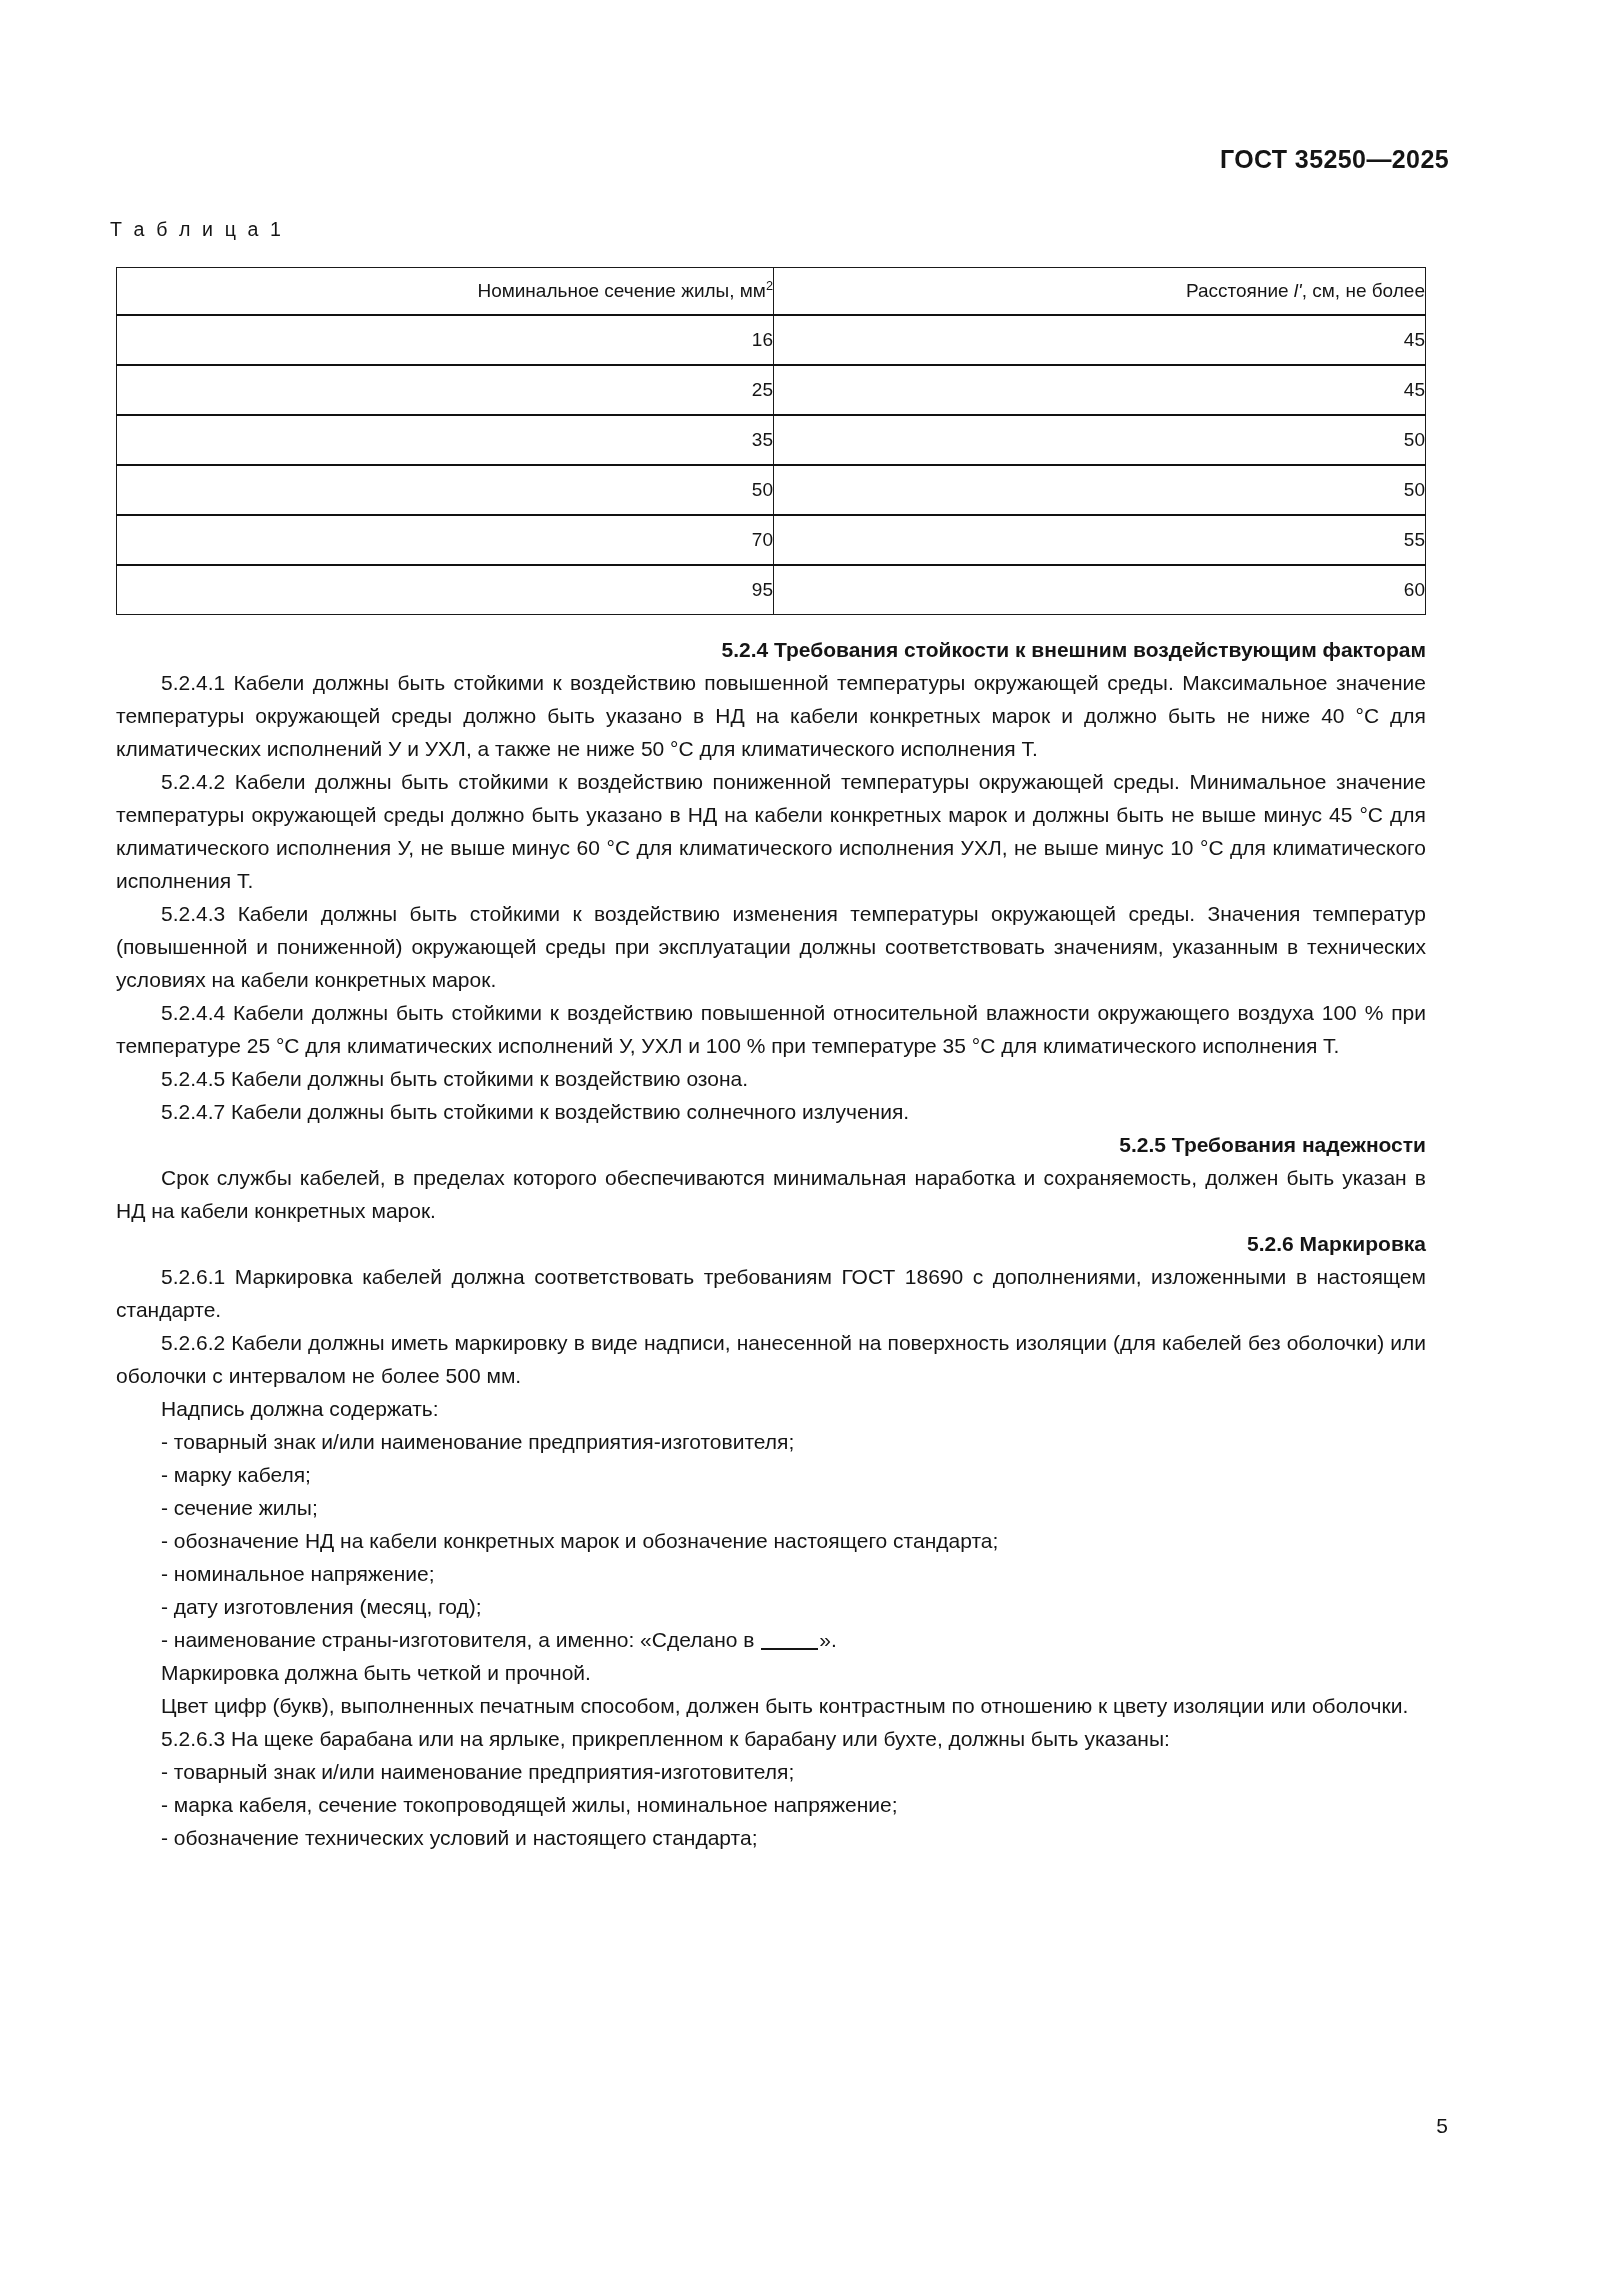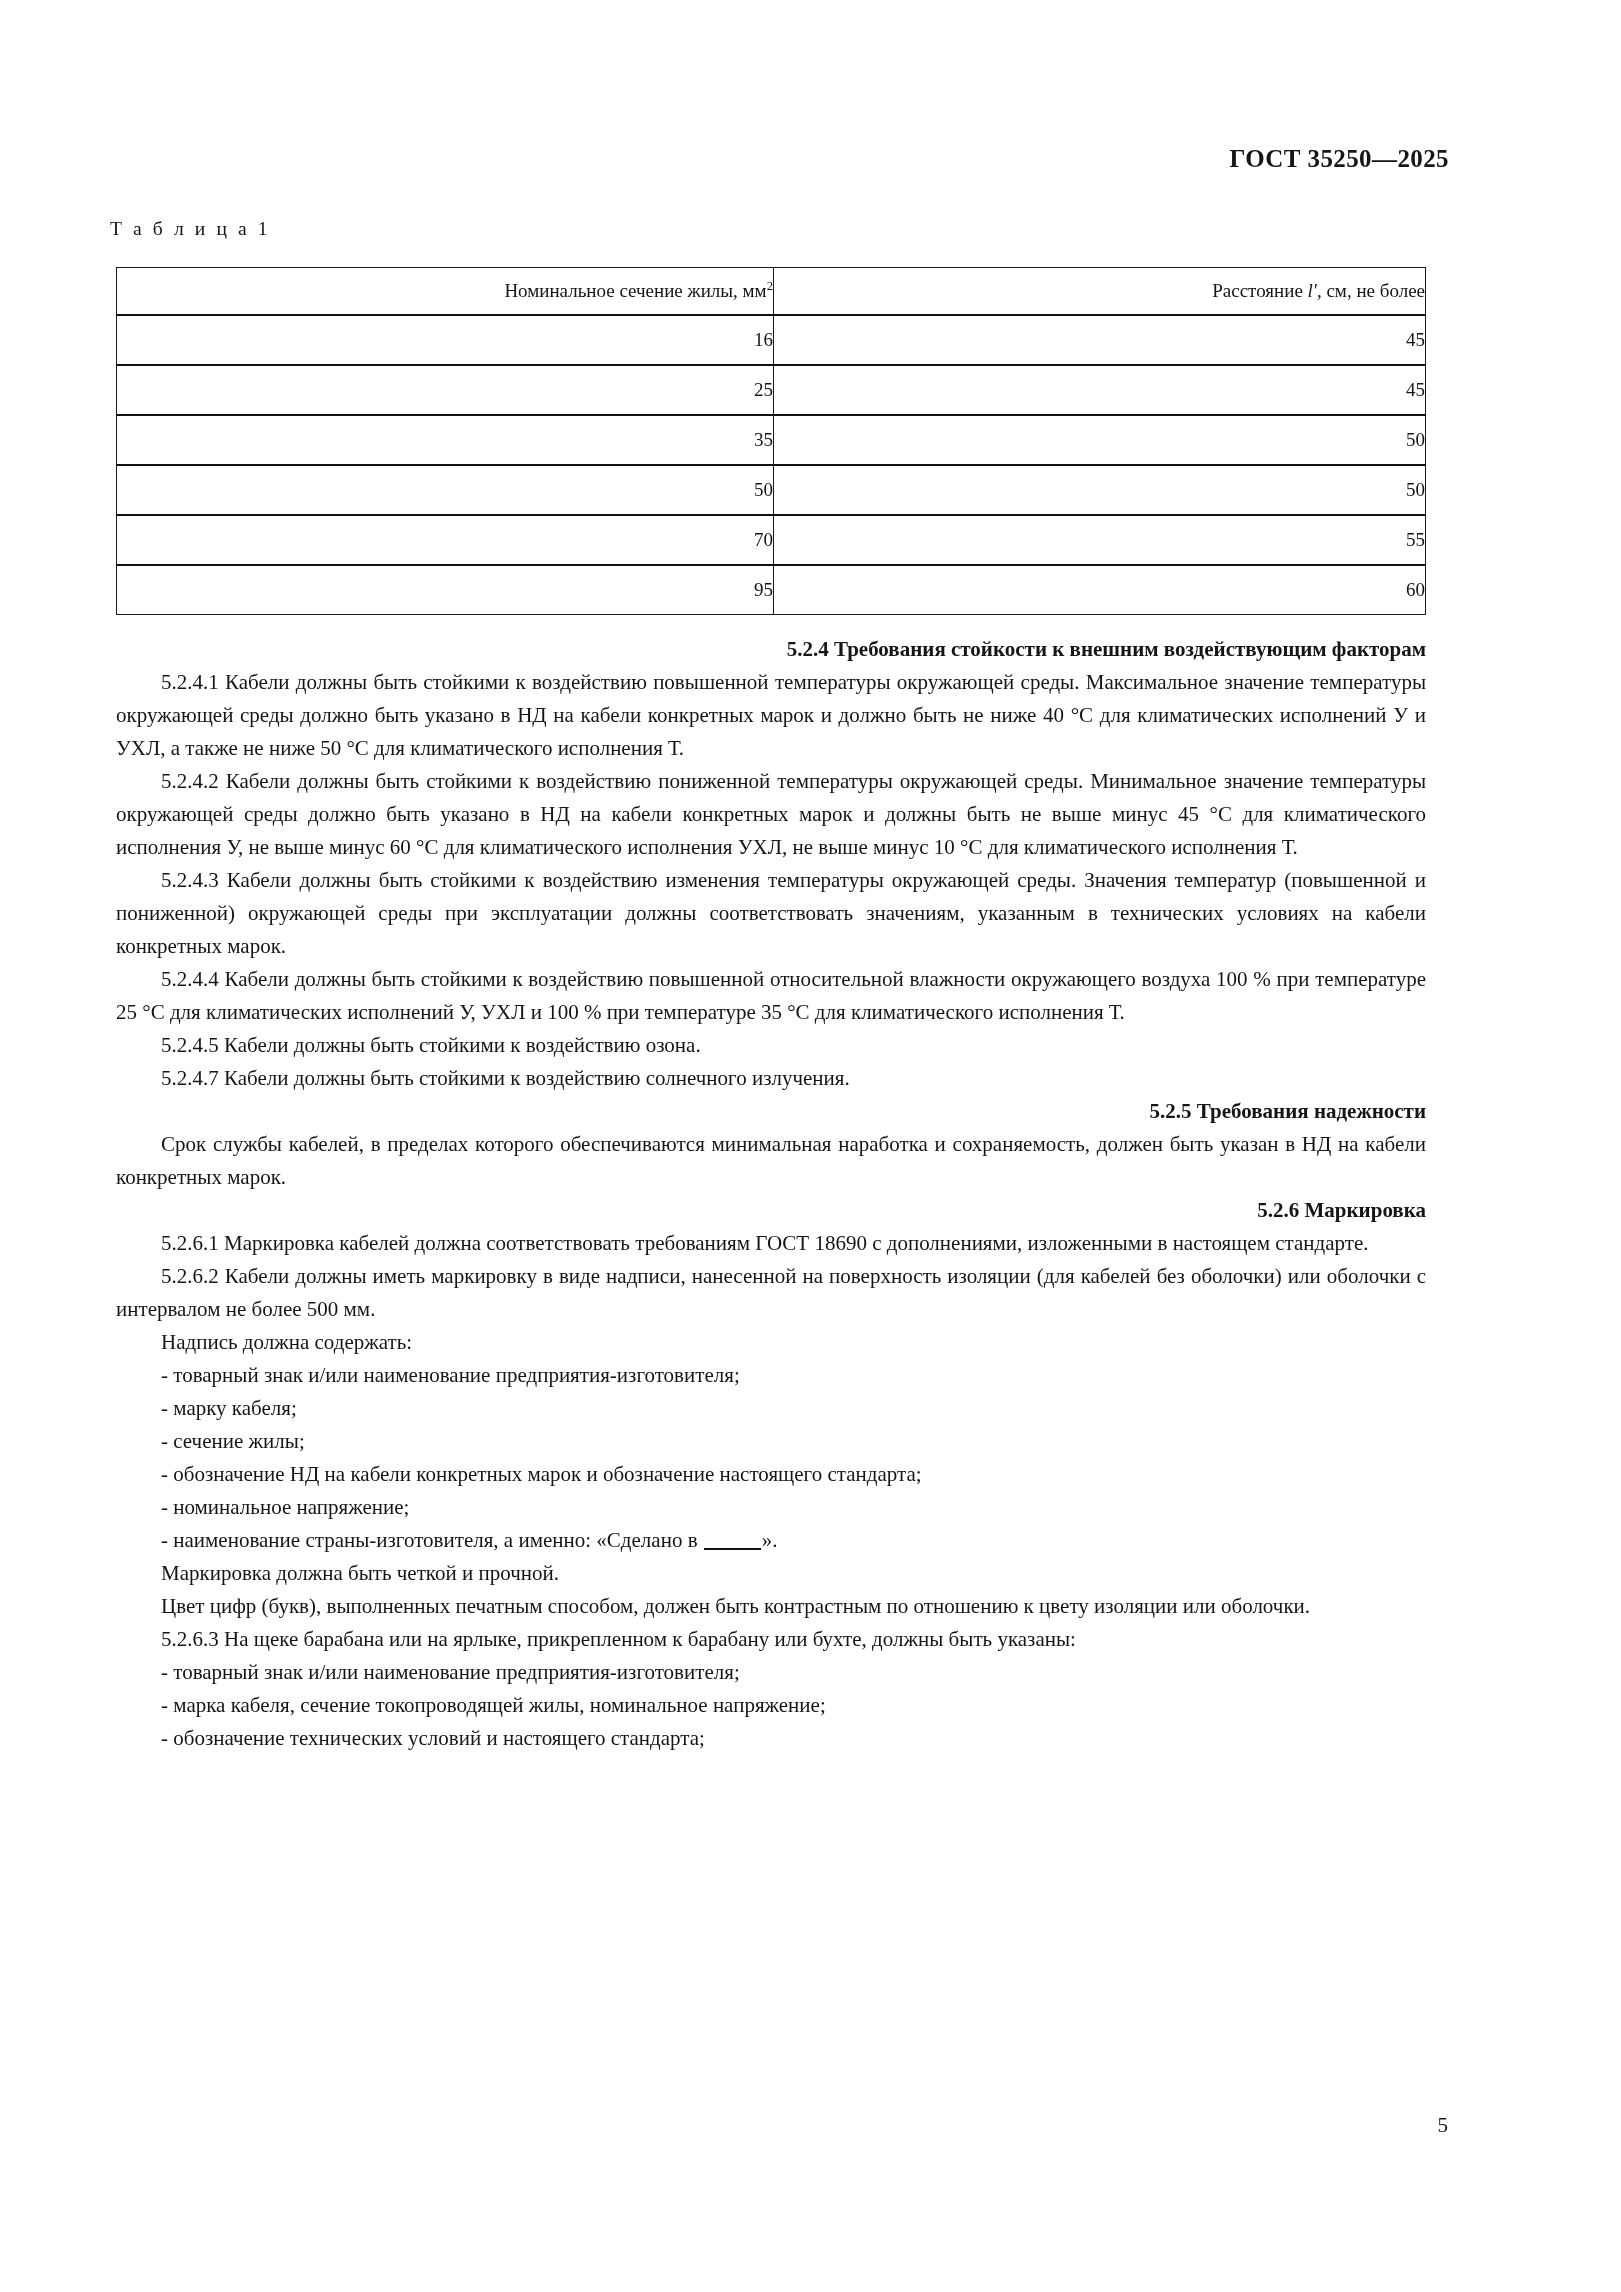--- a/index.html
+++ b/index.html
@@ -11,21 +11,20 @@
     font-family: "Liberation Sans", sans-serif;
     color: #151515;
   }
   .page {
     position: relative;
     width: 1621px;
     height: 2293px;
     background: #ffffff;
     box-sizing: border-box;
     overflow: hidden;
-    font-family: Liberation Serif, serif;
   }
 
   
   .page-header {
     position: absolute;
     top: 145px;
     right: 172px;
     font-size: 25px;
     font-weight: bold;
     letter-spacing: 0.4px;
@@ -177,20 +176,21 @@
     <p class="indent">Срок службы кабелей, в пределах которого обеспечиваются минимальная наработка и сохраняе­мость, должен быть указан в НД на кабели конкретных марок.</p>
     <p class="bold">5.2.6 Маркировка</p>
     <p class="indent">5.2.6.1 Маркировка кабелей должна соответствовать требованиям ГОСТ 18690 с дополнениями, изложенными в настоящем стандарте.</p>
     <p class="indent">5.2.6.2 Кабели должны иметь маркировку в виде надписи, нанесенной на поверхность изоляции (для кабелей без оболочки) или оболочки с интервалом не более 500 мм.</p>
     <p class="indent">Надпись должна содержать:</p>
     <p class="bullet">- товарный знак и/или наименование предприятия-изготовителя;</p>
     <p class="bullet">- марку кабеля;</p>
     <p class="bullet">- сечение жилы;</p>
     <p class="bullet">- обозначение НД на кабели конкретных марок и обозначение настоящего стандарта;</p>
     <p class="bullet">- номинальное напряжение;</p>
+    <p class="bullet">- дату изготовления (месяц, год);</p>
     <p class="bullet"><span>- наименование страны-изготовителя, а именно: «Сделано в </span><span class="blank-fill"></span><span>».</span></p>
     <p class="indent">Маркировка должна быть четкой и прочной.</p>
     <p class="indent">Цвет цифр (букв), выполненных печатным способом, должен быть контрастным по отношению к цвету изоляции или оболочки.</p>
     <p class="indent">5.2.6.3 На щеке барабана или на ярлыке, прикрепленном к барабану или бухте, должны быть указаны:</p>
     <p class="bullet">- товарный знак и/или наименование предприятия-изготовителя;</p>
     <p class="bullet">- марка кабеля, сечение токопроводящей жилы, номинальное напряжение;</p>
     <p class="bullet">- обозначение технических условий и настоящего стандарта;</p>
   </div>
 
   <div class="page-number">5</div>

